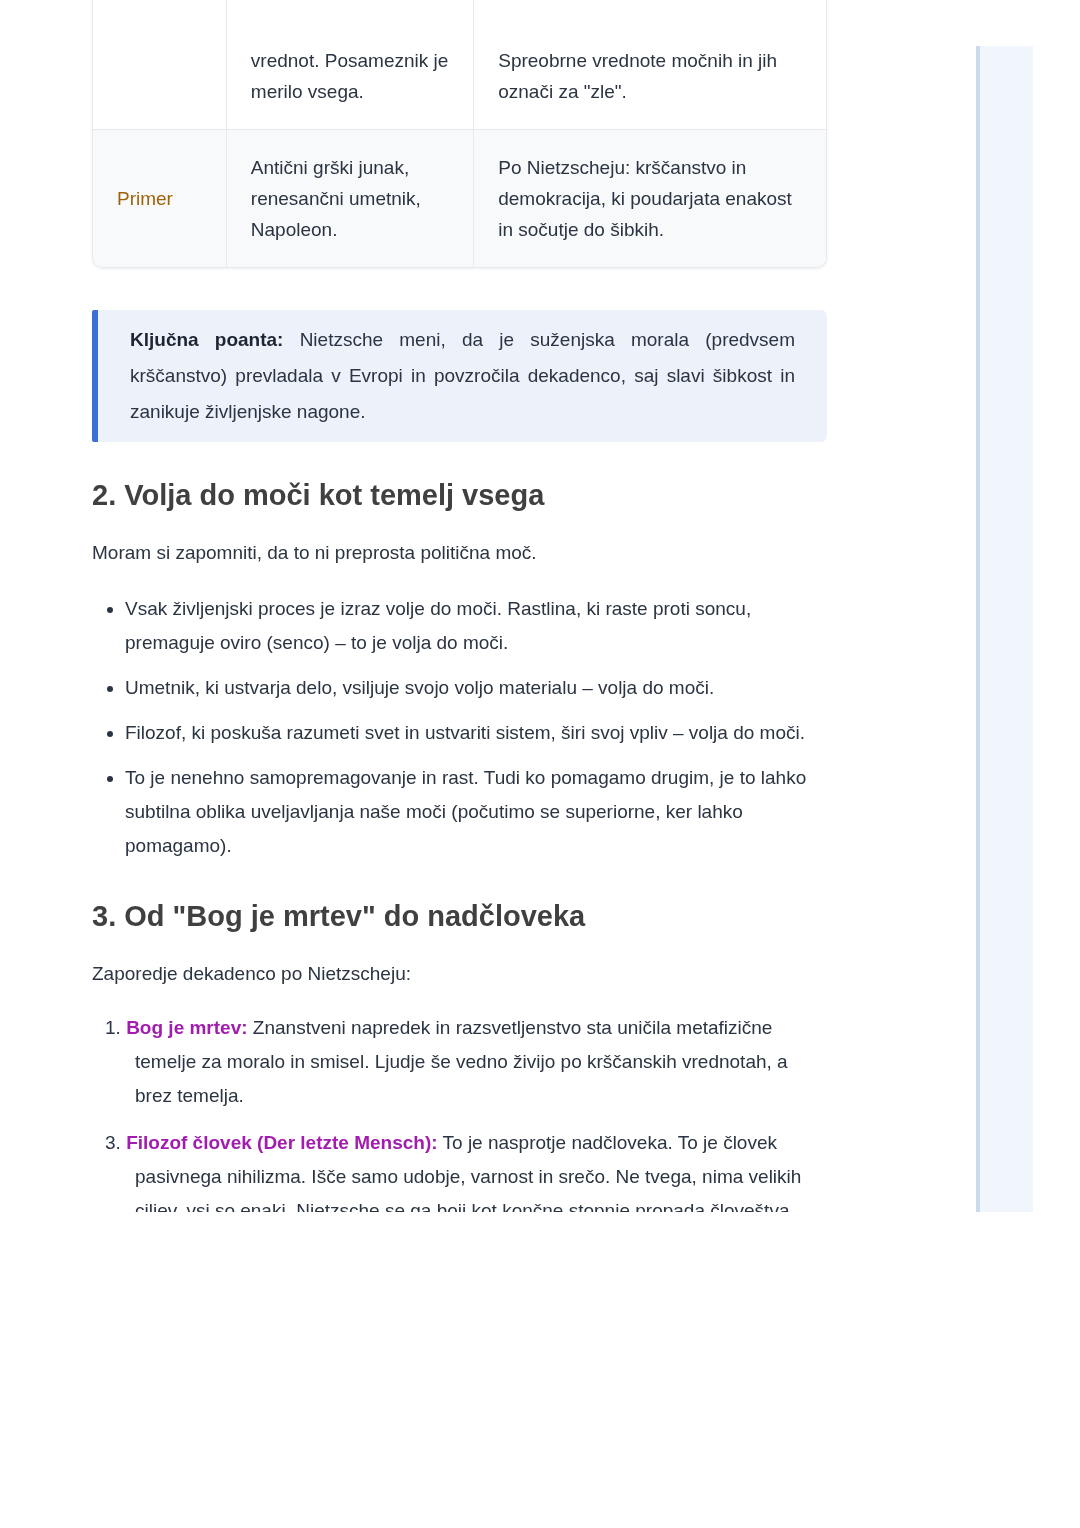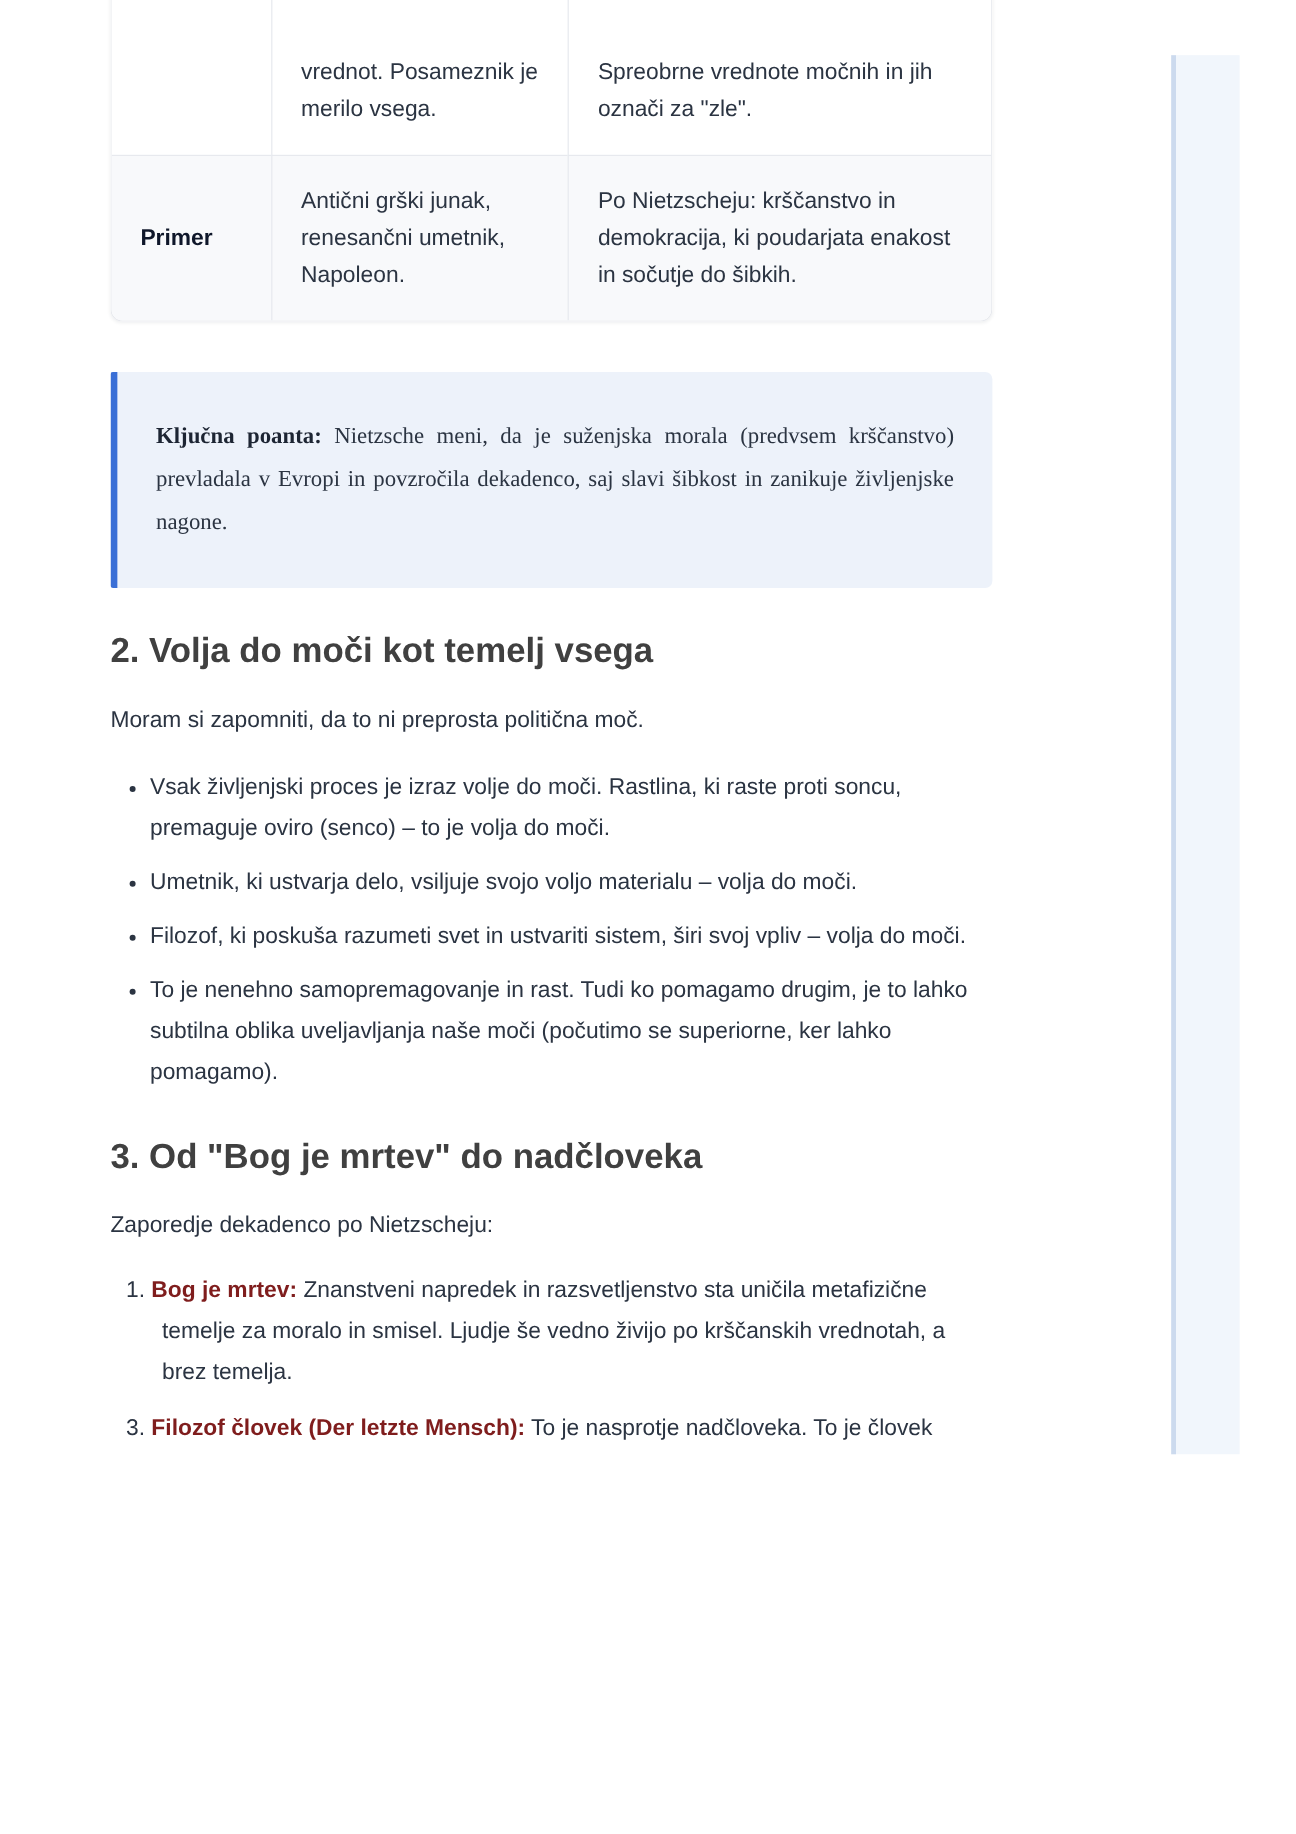--- a/index.html
+++ b/index.html
@@ -52,35 +52,34 @@
   .tbl td {
     vertical-align: bottom;
     padding: 22px 24px;
     line-height: 31px;
     font-size: 19px;
     color: #2b3442;
     box-sizing: border-box;
   }
   .tbl tr.row-top td { border-bottom: 1px solid #e7e9ee; height: 182px; background: #ffffff; }
   .tbl tr.row-primer td { background: #f8f9fb; vertical-align: middle; }
-  .tbl td.c1 { width: 133px; font-weight: bold; color: #0f172a; }
+  .tbl td.c1 { width: 133px; font-weight: normal; color: #a16207; }
   .tbl td.c2 { width: 248px; border-left: 1px solid #e7e9ee; }
   .tbl td.c3 { width: 354px; border-left: 1px solid #e7e9ee; }
 
   
   .callout {
     margin-top: 42px;
     background: #edf2fa;
     border-left: 6px solid #3a6fd6;
     border-radius: 2px 6px 6px 2px;
-    padding: 36px 32px;
+    padding: 12px 32px;
     line-height: 36px;
     text-align: justify;
     color: #2b3442;
-    font-family: Liberation Serif, serif;
   }
   .callout .lead { font-weight: bold; color: #1d2533; }
 
   
   h2.sec {
     margin: 36px 0 0 0;
     font-size: 29px;
     line-height: 34px;
     font-weight: bold;
     color: #404040;
@@ -105,21 +104,21 @@
     margin: 24px 0 0 0;
     padding: 0 0 0 13px;
     list-style: none;
   }
   ol.steps li {
     margin: 0 0 13px 0;
     line-height: 34px;
     padding-left: 30px;
     text-indent: -30px;
   }
-  .bold-lead { font-weight: bold; color: #7f1d1d; }
+  .bold-lead { font-weight: bold; color: #a21caf; }
 
   
   .footer-copyright {
     position: absolute;
     top: 1436px;
     right: 70px;
     font-size: 10px;
     letter-spacing: 0.4px;
     color: #a3abb5;
     z-index: 5;

